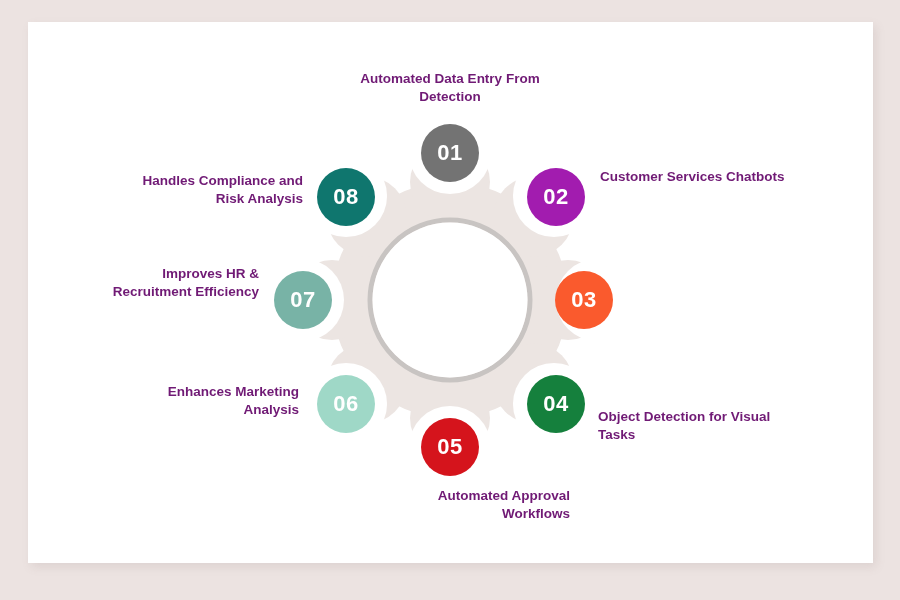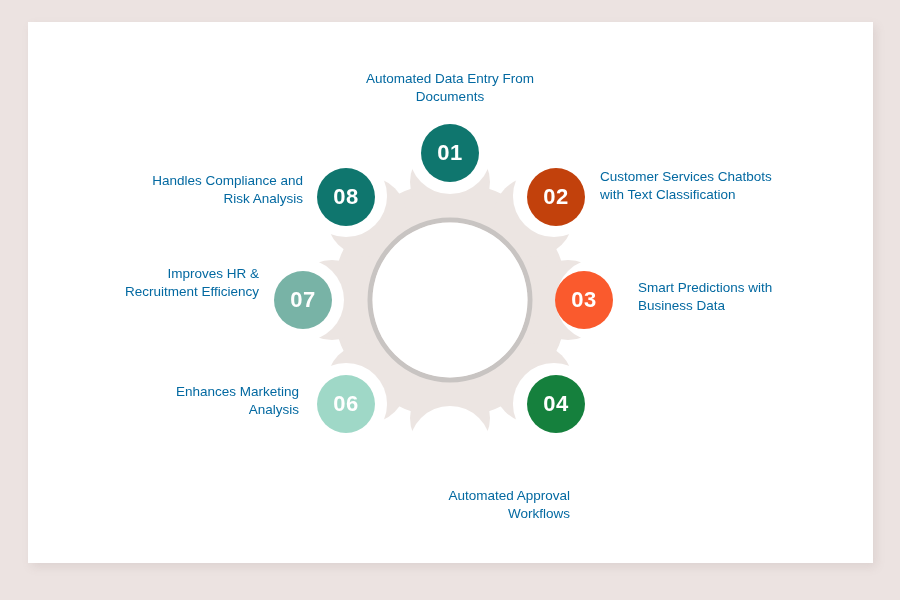--- a/index.html
+++ b/index.html
@@ -65,23 +65,23 @@
     letter-spacing: 0.5px;
     font-family: "Liberation Sans", sans-serif;
     transform: translate(-50%, -50%);
     user-select: none;
   }
 
   
   .label {
     position: absolute;
     font-size: 13.5px;
-    font-weight: normal;
+    font-weight: bold;
     line-height: 1.33;
-    color: #0369a1;
+    color: #701a75;
     font-family: "Liberation Sans", sans-serif;
     width: 215px;
   }
   .label.right  { text-align: left;  }
   .label.left   { text-align: right; }
   .label.center { text-align: center; width: 240px; }
 </style>
 </head>
 <body>
 
@@ -108,50 +108,50 @@
           <circle cx="0.00" cy="147.00" r="41" fill="#ffffff"></circle>
           <circle cx="-103.94" cy="103.94" r="41" fill="#ffffff"></circle>
           <circle cx="-147.00" cy="0.00" r="41" fill="#ffffff"></circle>
           <circle cx="-103.94" cy="-103.94" r="41" fill="#ffffff"></circle>
         </g>
       <circle id="gear-ring" cx="0" cy="0" r="80" fill="none" stroke-width="5" stroke="#c8c4c2"></circle>
       <circle id="gear-center" cx="0" cy="0" r="77.5" fill="#ffffff"></circle>
     </svg>
   </div>
 
-  <div class="node" id="node-1" style="left: 450px; top: 153px; background-color: #0f766e;">01</div>
+  <div class="node" id="node-1" style="left: 450px; top: 153px; background-color: #737373;">01</div>
 
-  <div class="node" id="node-2" style="left: 556px; top: 197px; background-color: #c2410c;">02</div>
+  <div class="node" id="node-2" style="left: 556px; top: 197px; background-color: #a21caf;">02</div>
 
   <div class="node" id="node-3" style="left: 584px; top: 300px; background-color: rgb(250, 90, 45);">03</div>
 
   <div class="node" id="node-4" style="left: 556px; top: 404px; background-color: #15803d;">04</div>
 
+  <div class="node" id="node-5" style="left: 450px; top: 447px; background-color: rgb(213, 20, 28);">05</div>
 
   <div class="node" id="node-6" style="left: 346px; top: 404px; background-color: rgb(159, 216, 199);">06</div>
 
   <div class="node" id="node-7" style="left: 303px; top: 300px; background-color: rgb(120, 179, 166);">07</div>
 
   <div class="node" id="node-8" style="left: 346px; top: 197px; background-color: #0f766e;">08</div>
 
   <div class="label center" style="left:330px; top:70px;">
     <span>Automated Data Entry From</span><br>
-    <span>Documents</span>
+    <span>Detection</span>
   </div>
 
   <div class="label right" style="left:600px; top:168px;">
     <span>Customer Services Chatbots</span><br>
-    <span>with Text Classification</span>
   </div>
 
-  <div class="label right" style="left:638px; top:279px;">
-    <span>Smart Predictions with</span><br>
-    <span>Business Data</span>
+
+  <div class="label right" style="left:598px; top:408px;">
+    <span>Object Detection for Visual</span><br>
+    <span>Tasks</span>
   </div>
-
 
   <div class="label center" style="left:330px; top:487px;text-align:right;">
     <span>Automated Approval</span><br>
     <span>Workflows</span>
   </div>
 
   <div class="label left" style="left:84px; top:383px;">
     <span>Enhances Marketing</span><br>
     <span>Analysis</span>
   </div>

